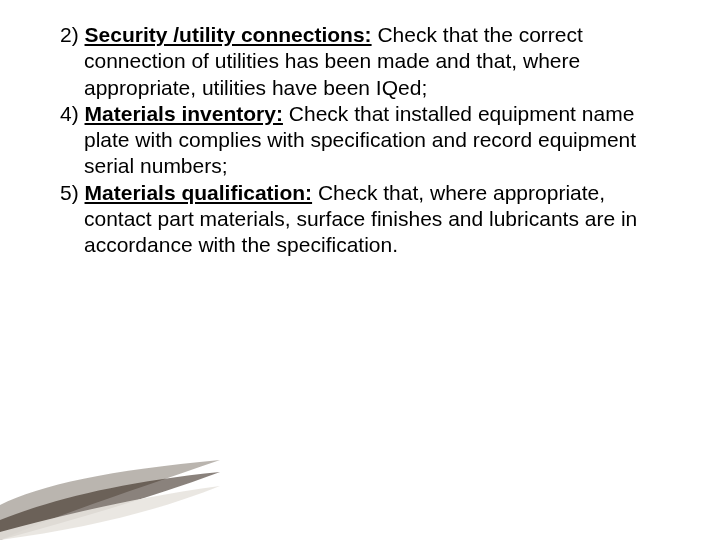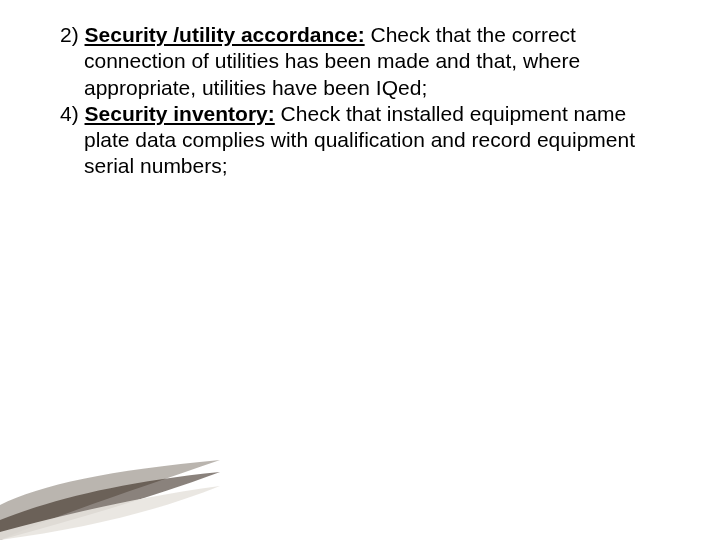--- a/index.html
+++ b/index.html
@@ -46,32 +46,38 @@
 </style>
 </head>
 <body>
 
 <div class="slide">
   <div class="items">
 
     <p class="item">
       <span class="num">2)</span>
       <span> </span>
-      <span class="title">Security /utility accordance:</span>
+      <span class="title">Security /utility connections:</span>
       <span> Check that the correct connection of utilities has been made and that, where appropriate, utilities have been IQed;</span>
     </p>
 
 
     <p class="item">
       <span class="num">4)</span>
       <span> </span>
-      <span class="title">Security inventory:</span>
-      <span> Check that installed equipment name plate data complies with qualification and record equipment serial numbers;</span>
+      <span class="title">Materials inventory:</span>
+      <span> Check that installed equipment name plate with complies with specification and record equipment serial numbers;</span>
     </p>
 
+    <p class="item">
+      <span class="num">5)</span>
+      <span> </span>
+      <span class="title">Materials qualification:</span>
+      <span> Check that, where appropriate, contact part materials, surface finishes and lubricants are in accordance with the specification.</span>
+    </p>
 
 
   </div>
 
   <svg class="decor" viewBox="0 0 220 90" preserveAspectRatio="none">
     <path d="M0,90 L0,55 C40,35 110,20 220,10 C140,38 70,60 0,90 Z" fill="#3a2a1a" opacity="0.35"></path>
     <path d="M0,90 L0,70 C50,50 120,32 220,22 C150,48 80,68 0,90 Z" fill="#2a1c10" opacity="0.55"></path>
     <path d="M0,90 L0,82 C60,66 130,48 220,36 C160,60 90,78 0,90 Z" fill="#e8e4df" opacity="0.9"></path>
   </svg>
 </div>

